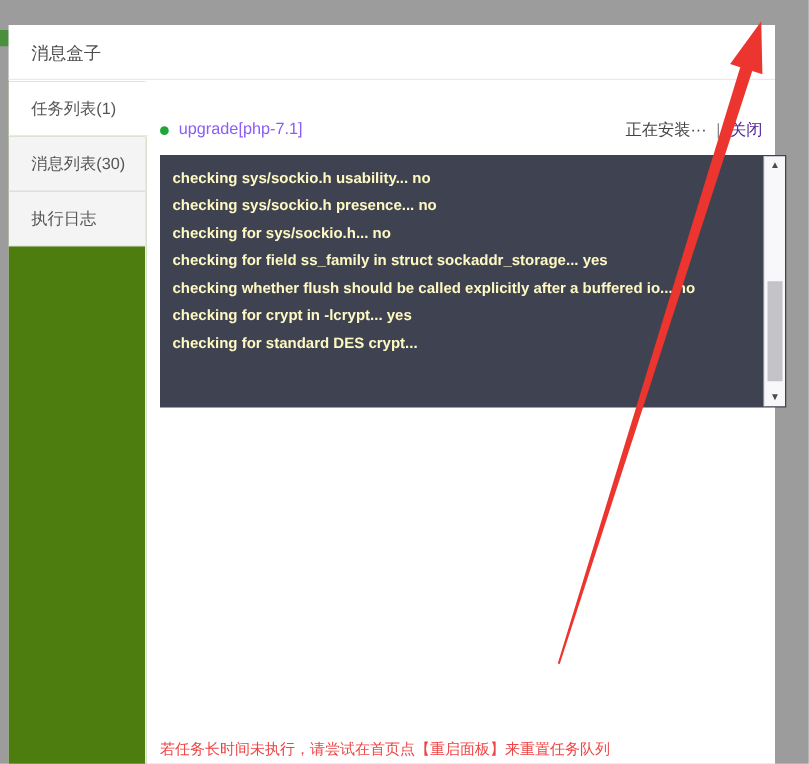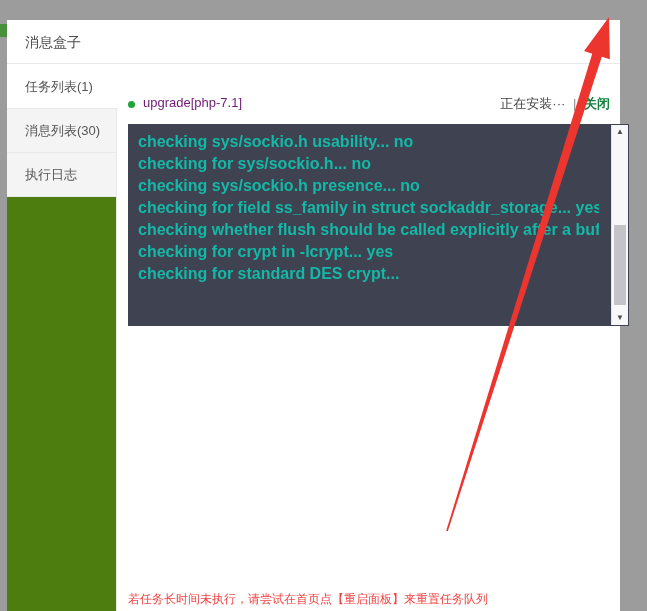--- a/index.html
+++ b/index.html
@@ -43,40 +43,40 @@
   }
   
   .task-row {
     position:absolute; left:110px; top:70px; right:0; height:26px;
   }
   .task-dot {
     position:absolute; left:11px; top:11px; width:7px; height:7px;
     border-radius:50%; background:#20a53a;
   }
   .task-name {
-    position:absolute; left:26px; top:5px; font-size:13px; color:#701a75;
+    position:absolute; left:26px; top:5px; font-size:13px; color:#8b5cf6;
   }
   .task-actions {
     position:absolute; right:10px; top:5px; font-size:13px; color:#444;
     white-space:nowrap;
   }
   .task-status { color:#444; }
   .task-sep { color:#888; margin:0 4px; }
-  .task-close { color:#15803d; cursor:pointer; text-decoration:none;font-weight:bold; }
+  .task-close { color:#4c1d95; cursor:pointer; text-decoration:none; }
   
   .console {
     position:absolute; left:121px; top:104px; width:501px; height:202px;
     background:#3f4250; overflow:hidden;
   }
   .console-lines {
     padding:7px 30px 0 10px;
   }
   .console-line {
     font-family:"Liberation Sans","DejaVu Sans",sans-serif;
-    font-weight:700; font-size:16px; line-height:22px; color:#14b8a6;
+    font-weight:700; font-size:12px; line-height:22px; color:#fef9c3;
     white-space:nowrap; overflow:hidden;
   }
   
   .scrollbar {
     position:absolute; top:1px; right:1px; bottom:1px; width:17px;
     background:#f8f8fa; border-left:1px solid #e4e4e8;
   }
   .scroll-btn {
     position:absolute; left:0; right:0; height:14px;
     font-size:8px; color:#4a4a52; text-align:center; line-height:14px;
@@ -122,22 +122,22 @@
     <span class="task-actions">
       <span class="task-status">正在安装···</span>
       <span class="task-sep">|</span>
       <a class="task-close">关闭</a>
     </span>
   </div>
 
   <div class="console">
     <div class="console-lines">
       <div class="console-line">checking sys/sockio.h usability... no</div>
+      <div class="console-line">checking sys/sockio.h presence... no</div>
       <div class="console-line">checking for sys/sockio.h... no</div>
-      <div class="console-line">checking sys/sockio.h presence... no</div>
       <div class="console-line">checking for field ss_family in struct sockaddr_storage... yes</div>
       <div class="console-line">checking whether flush should be called explicitly after a buffered io... no</div>
       <div class="console-line">checking for crypt in -lcrypt... yes</div>
       <div class="console-line">checking for standard DES crypt...</div>
     </div>
     <div class="scrollbar">
       <div class="scroll-btn up">▲</div>
       <div class="scroll-thumb"></div>
       <div class="scroll-btn down">▼</div>
     </div>

